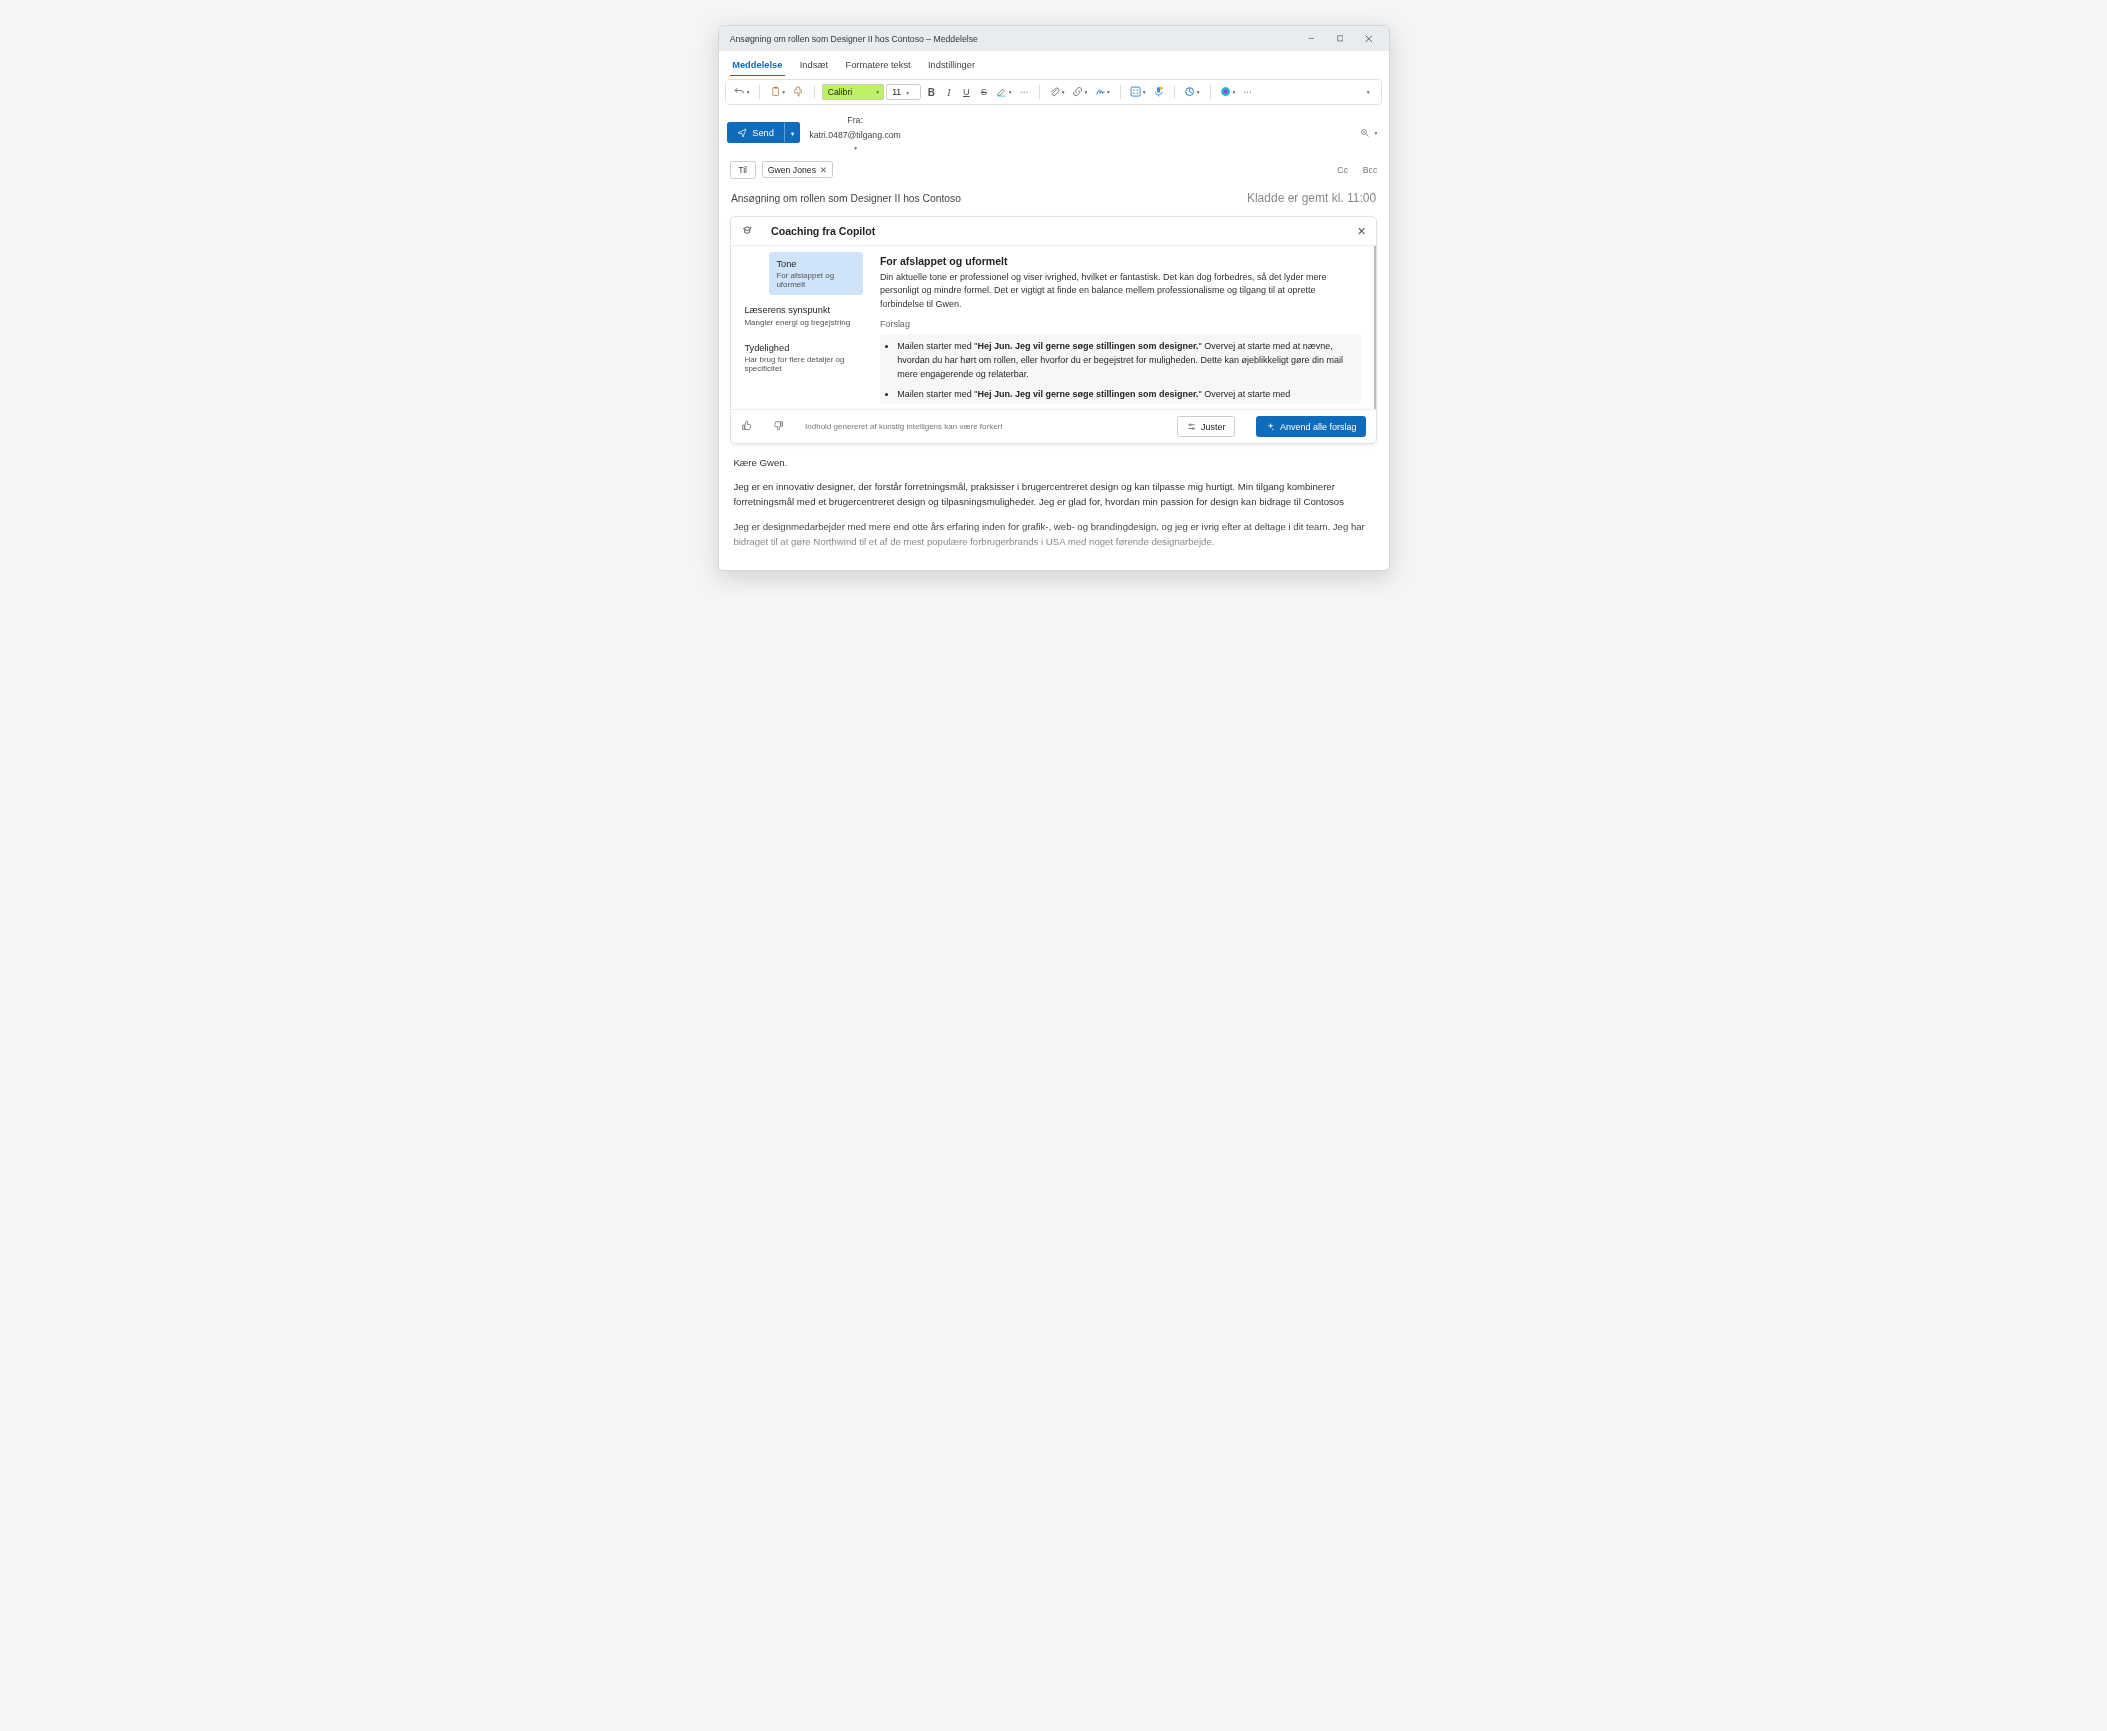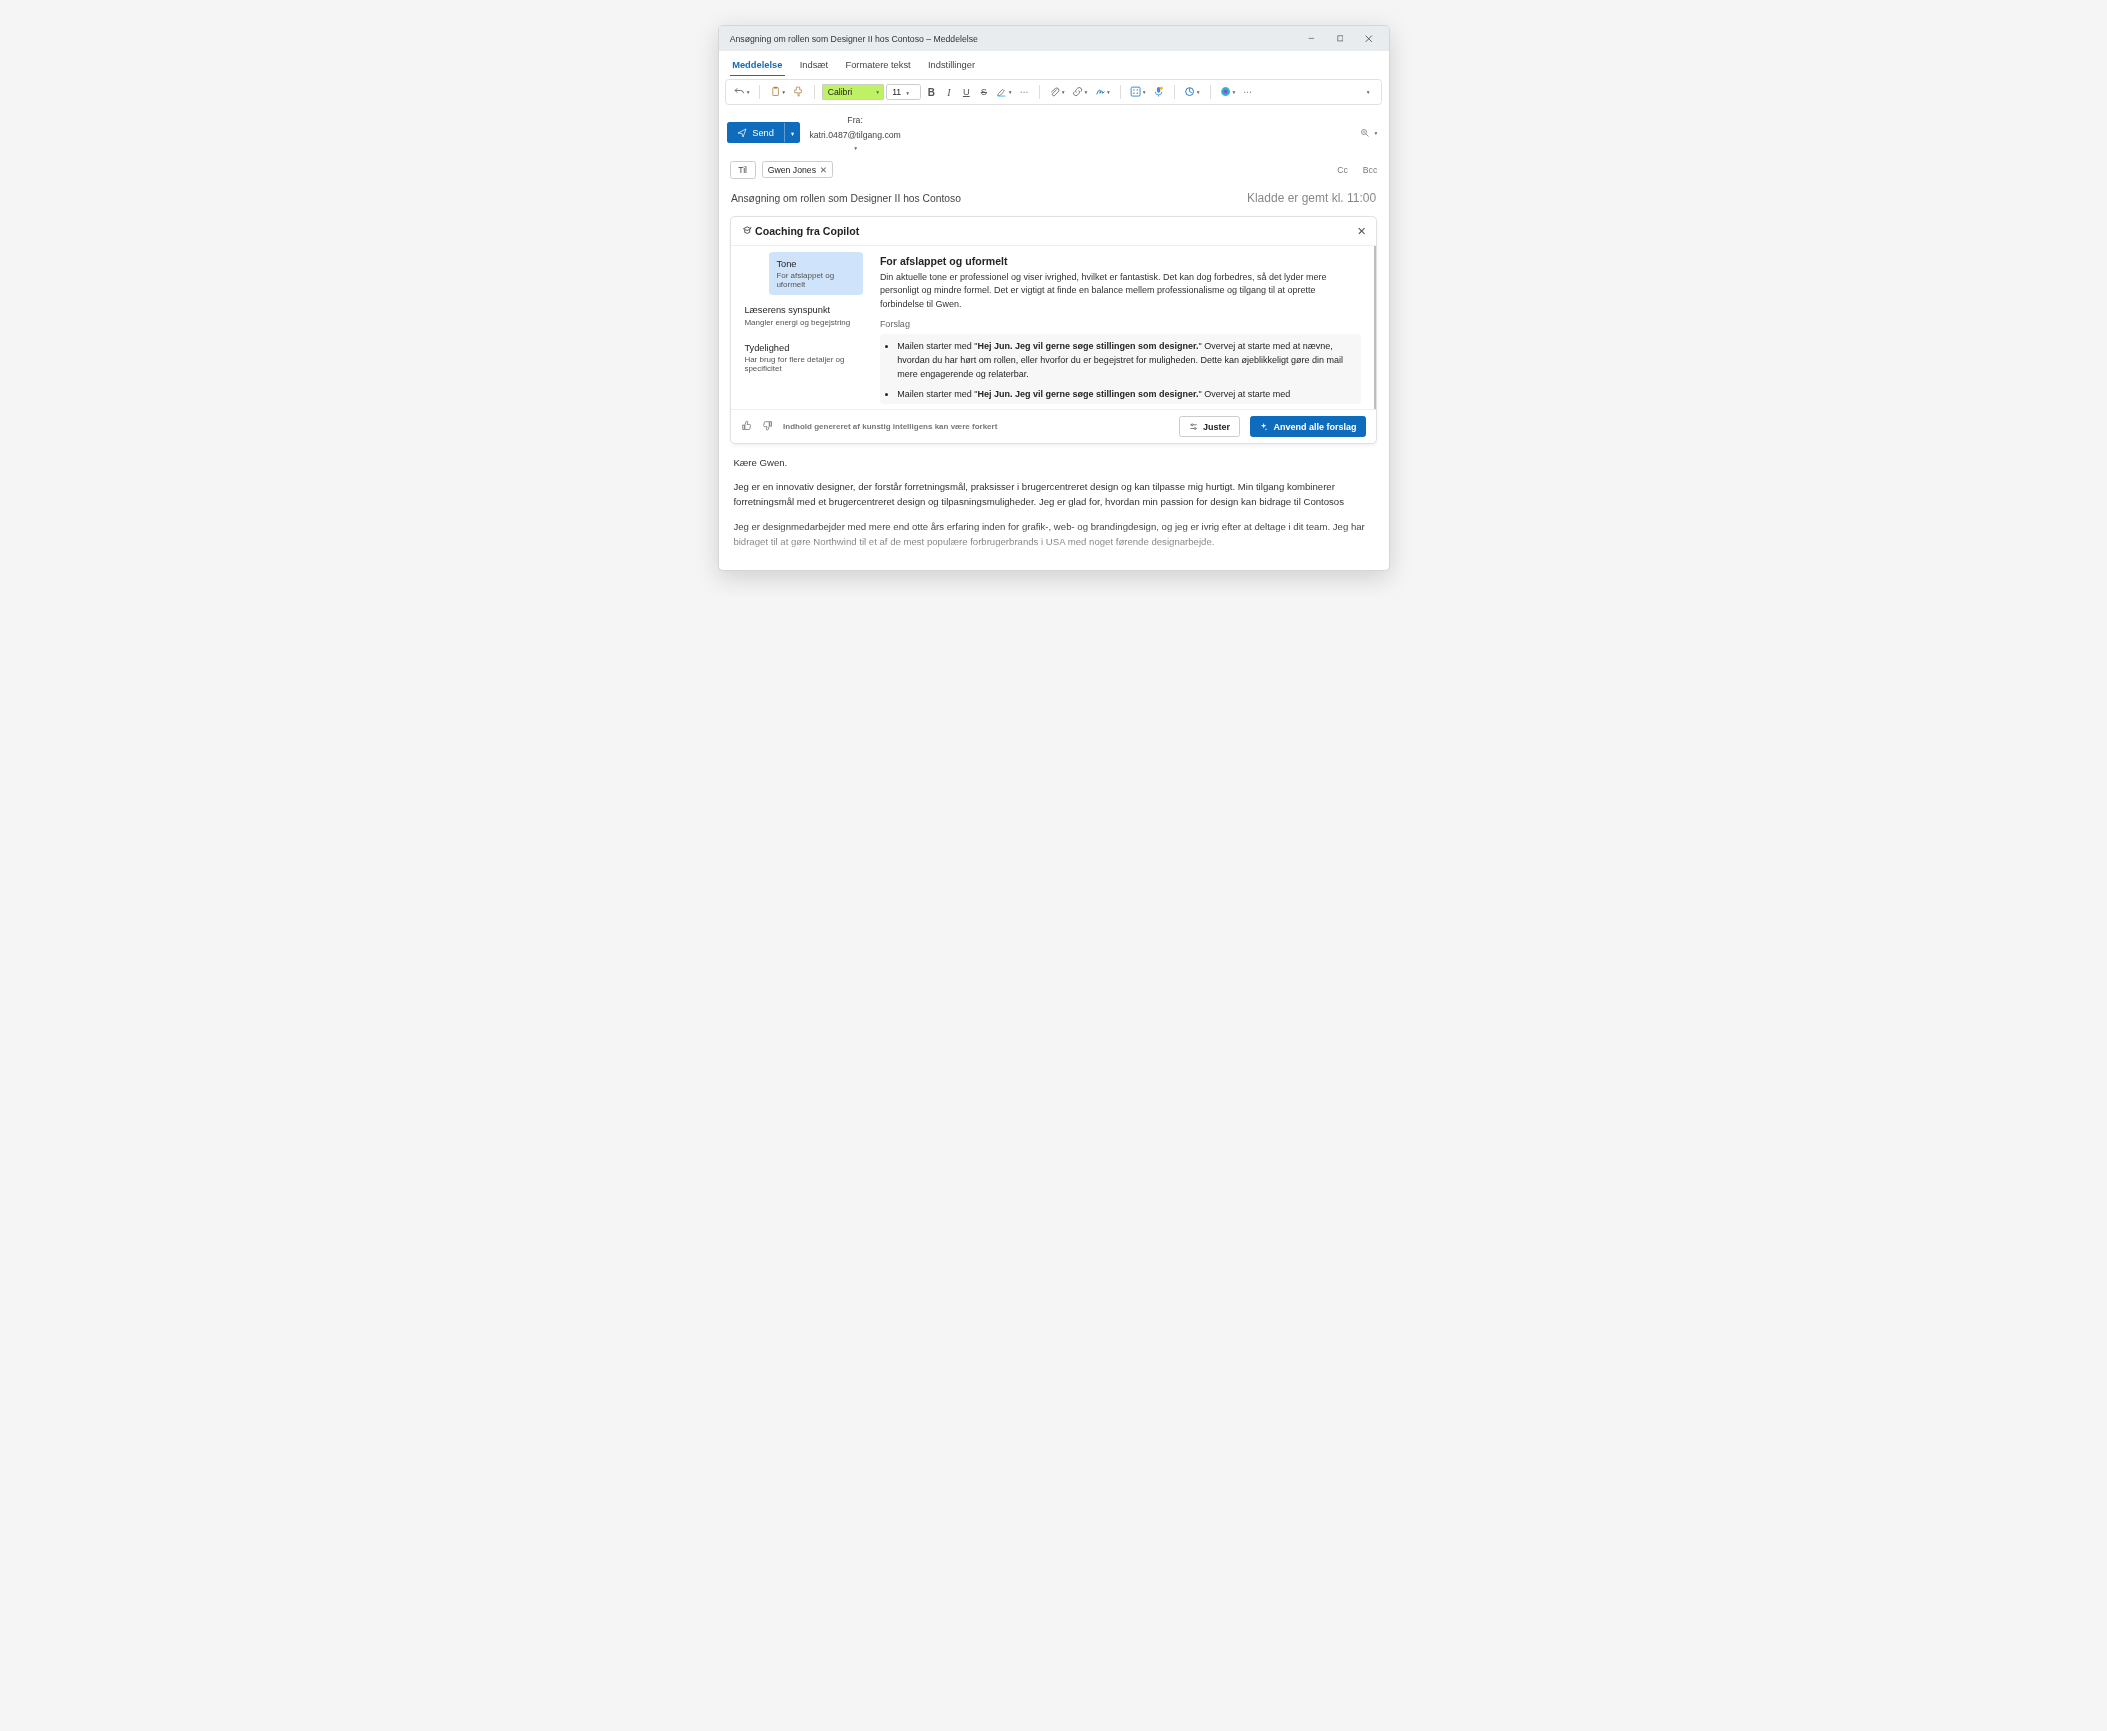--- a/index.html
+++ b/index.html
@@ -129,21 +129,21 @@
   }
   .draft-ts { font-size: 12px; color: #888; }
 
   .copilot {
     border: 0.6px solid #e1e1e1; border-radius: 5px;
     margin: 0 2.5px 8.7px 2.5px;
     box-shadow: 0 1.2px 3.7px rgba(0,0,0,0.05);
     background:#fff;
   }
   .copilot-head {
-    display: flex; align-items: center; gap: 2px;
+    display: flex; align-items: center; gap: 18px;
     padding: 7.5px 10px;
     border-bottom: 0.6px solid #eee;
     font-size: 10.6px; font-weight: 600;
   }
   .copilot-head .close { margin-left: auto; color: #555; cursor: pointer; font-size:11.2px; font-weight:400; }
   .copilot-body { display: flex; position:relative; }
   .copilot-side { width: 138px; padding: 6.2px; }
   .side-item {
     padding: 6.2px 7.5px; border-radius: 3.7px; margin-bottom: 3.7px;
     cursor: pointer;
@@ -155,24 +155,23 @@
   .copilot-main h3 { font-size: 10.6px; font-weight: 600; margin-bottom: 3.7px; }
   .copilot-main p { font-size: 9px; line-height: 1.5; color: #333; margin-bottom: 7.5px; }
   .forslag-label { font-size: 9px; color: #666; margin-bottom: 5px; }
   .suggestion-box {
     background: #f7f7f7; border-radius: 3.7px;
     padding: 6.2px 10px 2.5px 17.4px;
     font-size: 9px; line-height: 1.55;
   }
   .suggestion-box li { margin-bottom: 6.2px; list-style: disc; }
   .copilot-foot {
-    display: flex; align-items: center; gap: 10px;
+    display: flex; align-items: center; gap: 21px;
     padding: 6.2px 10px;
     border-top: 0.6px solid #eee;
-    font-weight: bold;
   }
   .thumb { color: #666; cursor: pointer; }
   .ai-note { font-size: 8px; color: #777; }
   .btn {
     border: 0.6px solid #ccc; border-radius: 2.5px;
     padding: 4.4px 8.7px; font-size: 9px;
     display: flex; align-items: center; gap: 5px;
     cursor: pointer;
     background:#fff;
   }

